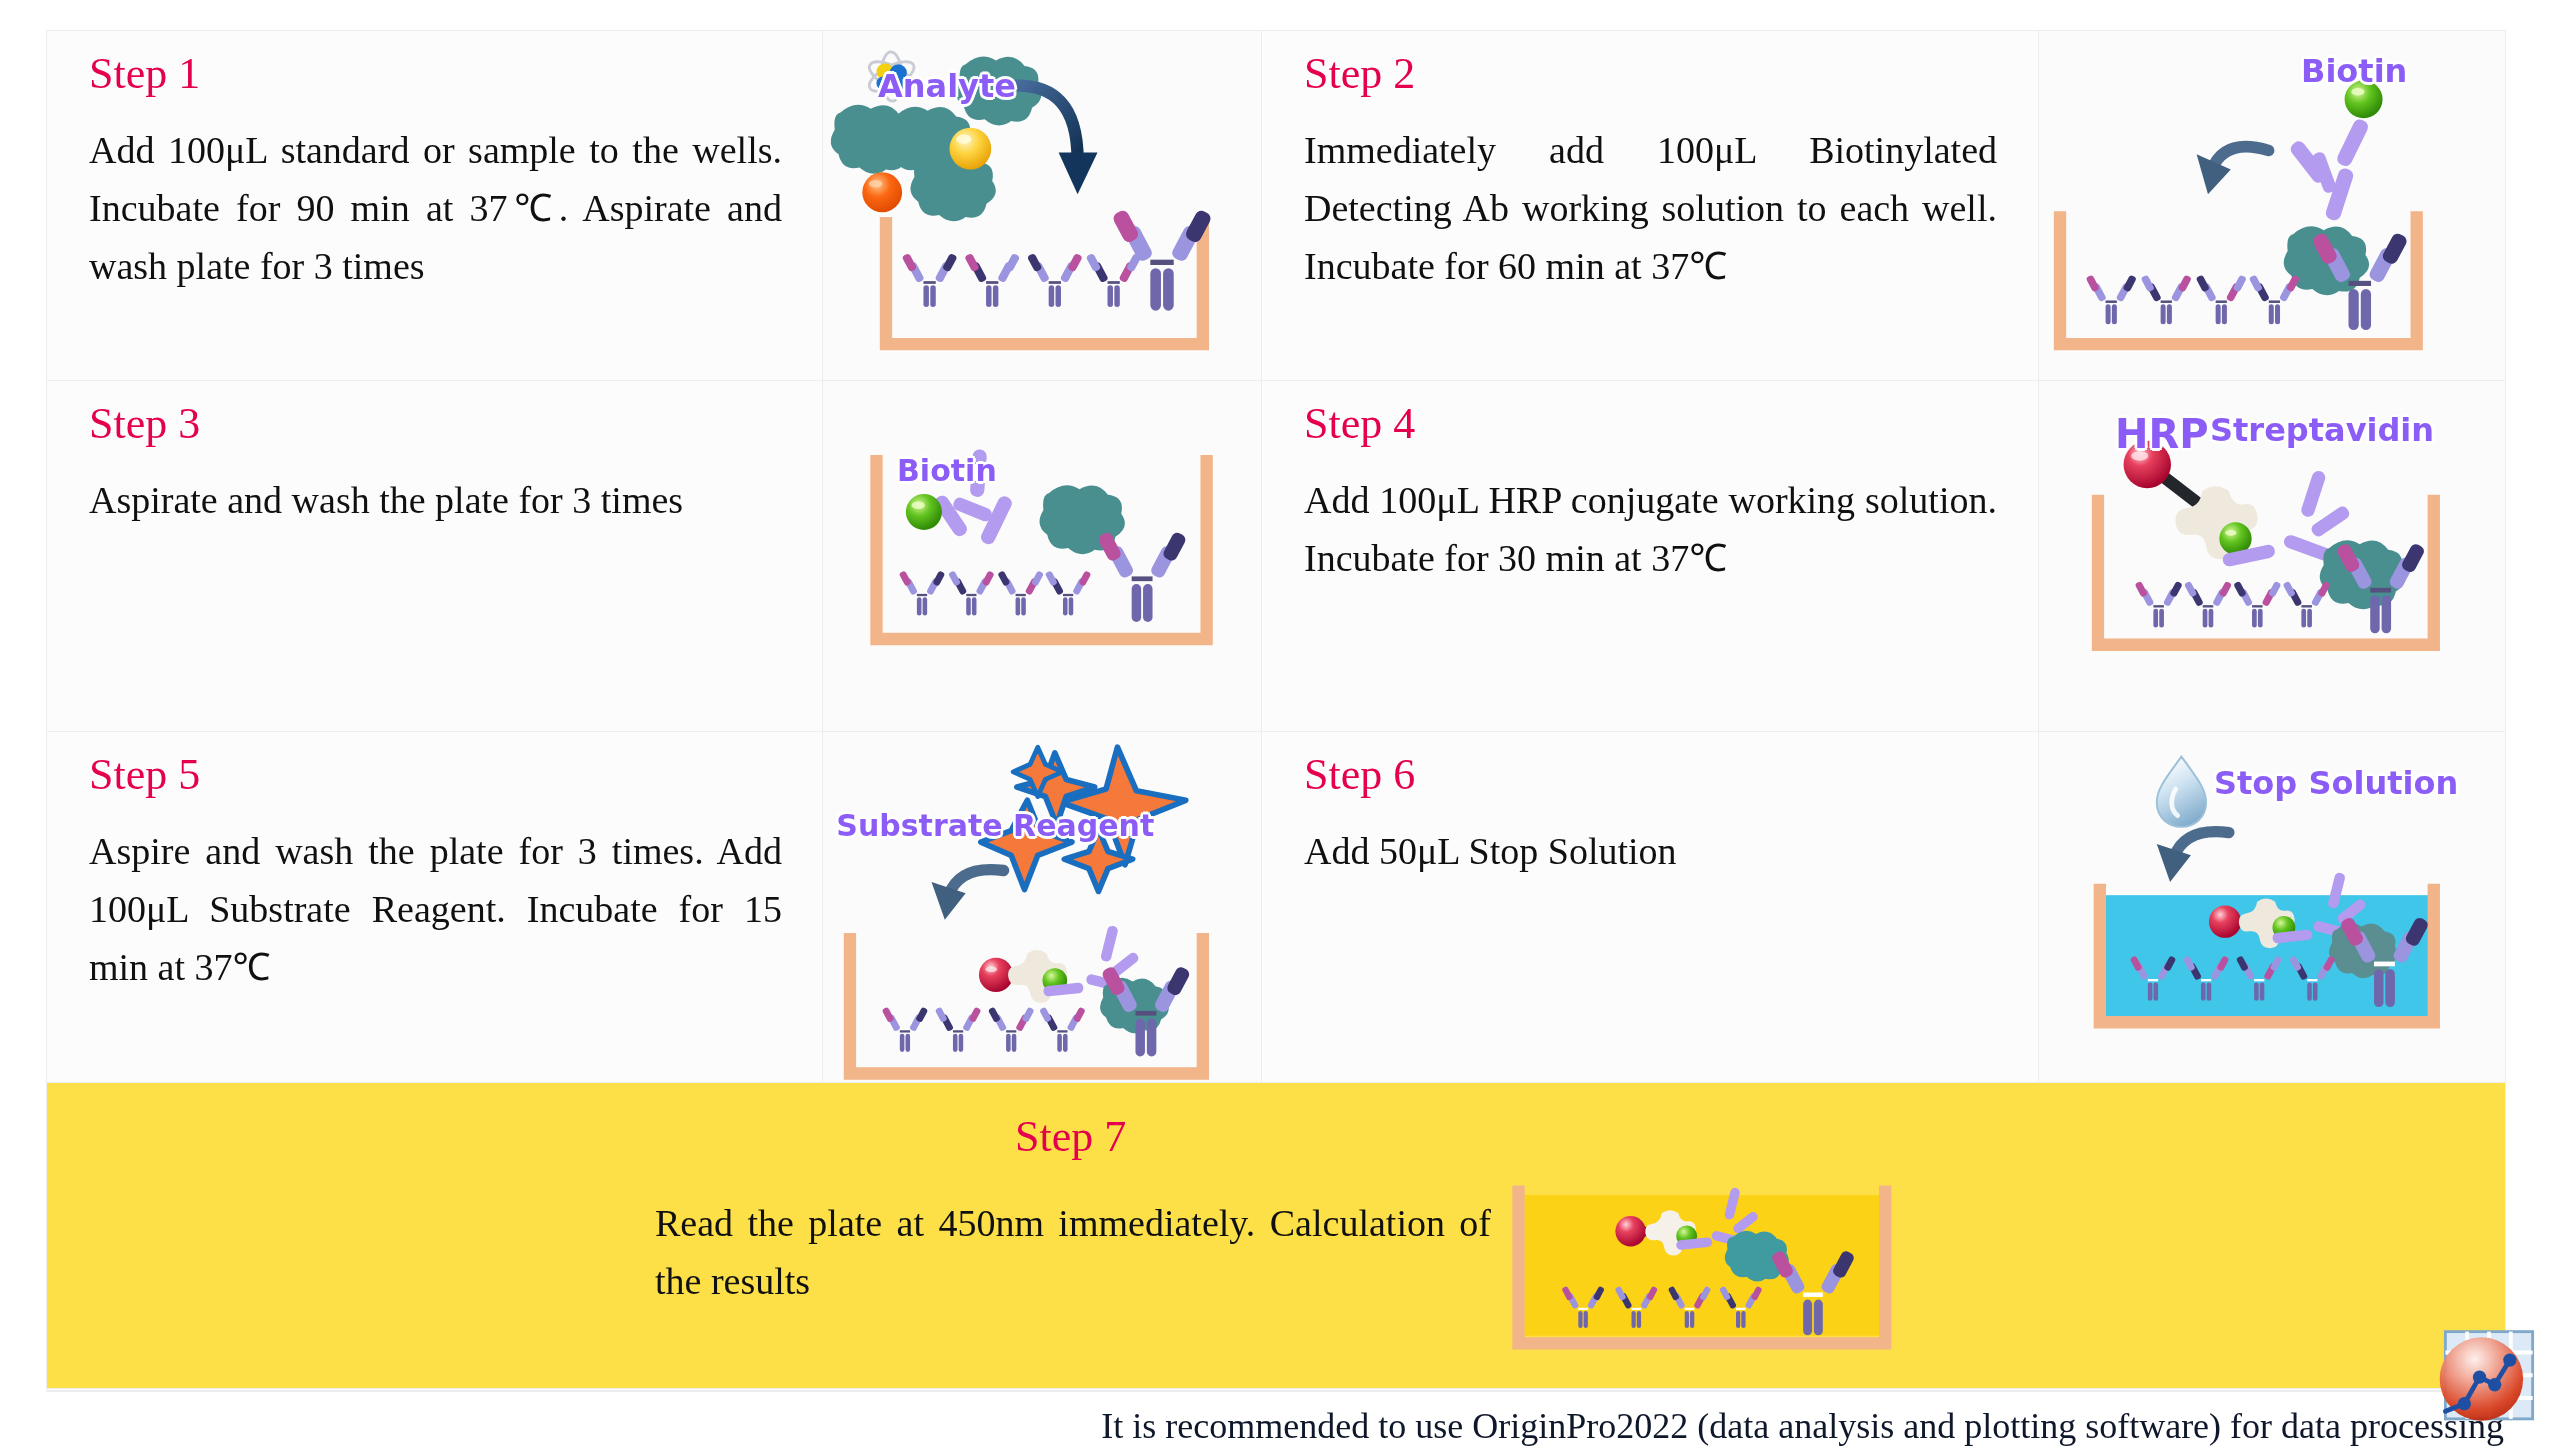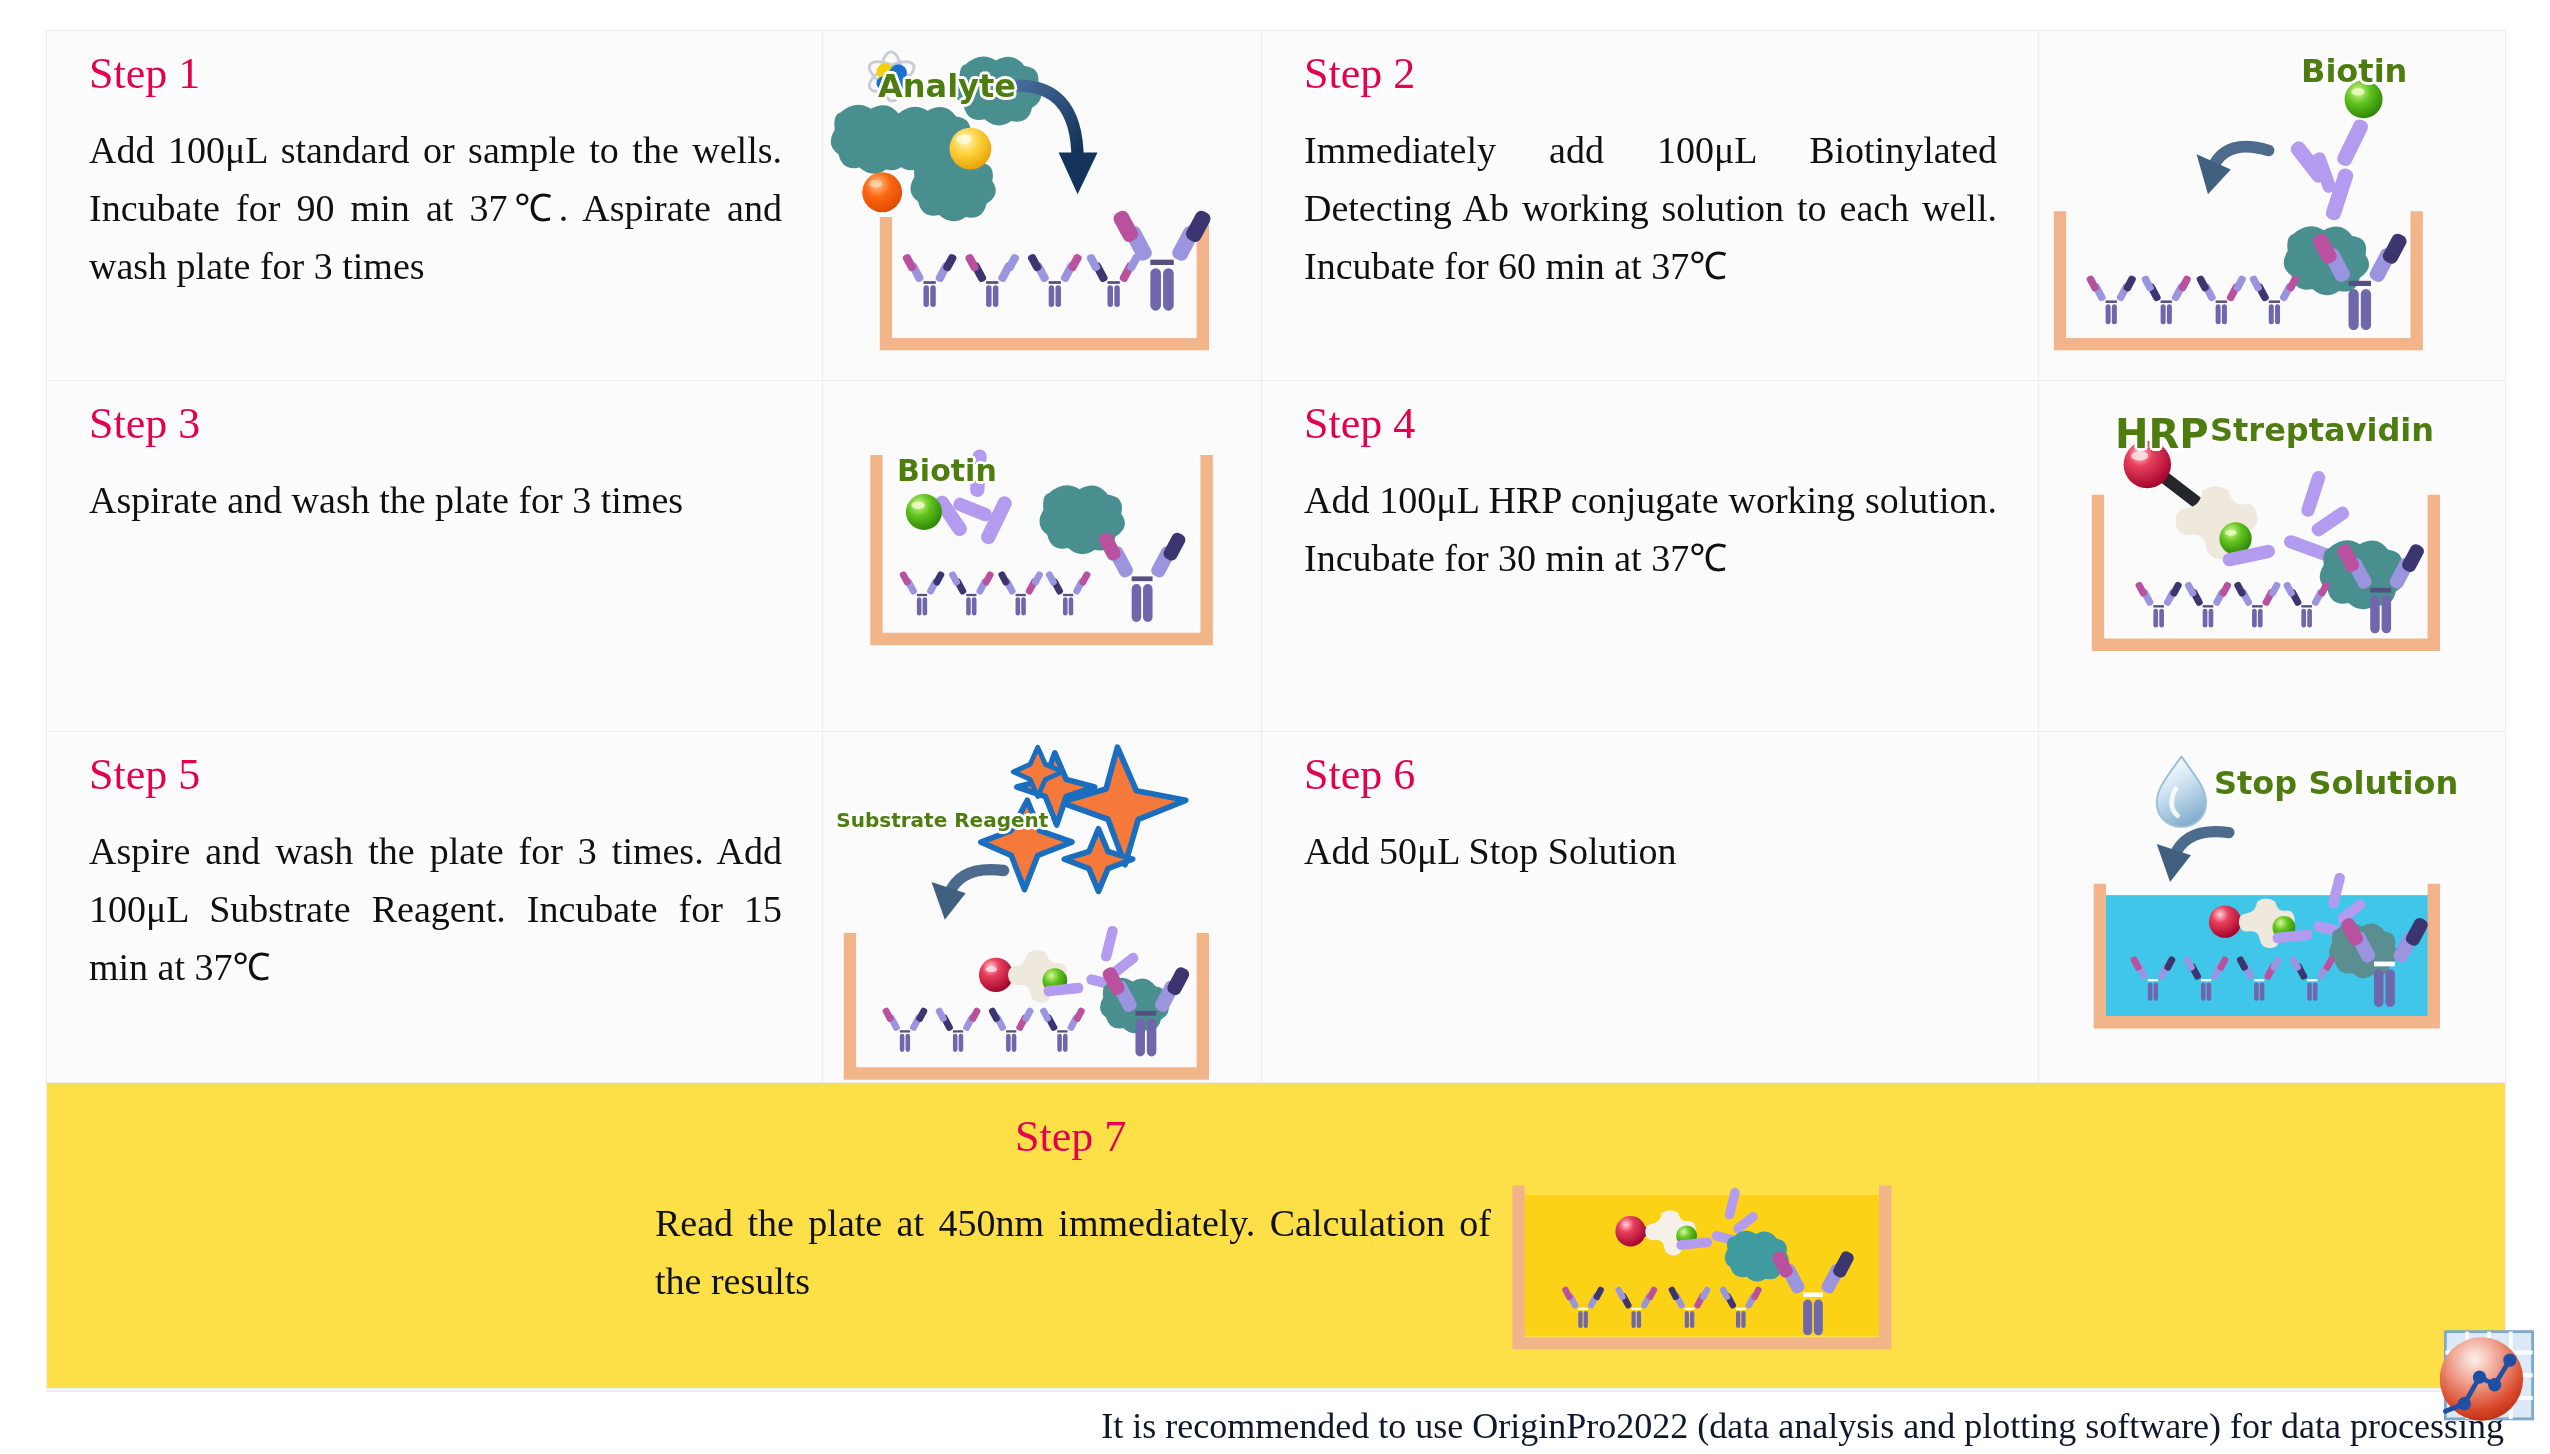--- a/index.html
+++ b/index.html
@@ -23,21 +23,21 @@
   .step-body{position:absolute;color:#101010;font-size:38px;line-height:1.52;text-align:justify;text-justify:inter-word;font-family:Liberation Serif, serif;}
   .step-body.nojust{text-align:left;}
 
   .t1{left:42px;top:21px;}
   .b1{left:42px;top:91px;width:693px;}
 
   
   .fig{position:absolute;left:0;top:0;width:100%;height:100%;}
   .fig svg{display:block;}
 
-  .lbl{position:absolute;font-family:"DejaVu Sans",sans-serif;font-weight:bold;color:#4d7c0f;white-space:nowrap;
+  .lbl{position:absolute;font-family:"DejaVu Sans",sans-serif;font-weight:bold;color:#8b5cf6;white-space:nowrap;
        text-shadow:-1.9px -1.9px 0 #fff,1.9px -1.9px 0 #fff,-1.9px 1.9px 0 #fff,1.9px 1.9px 0 #fff,0 2.8px 0 #fff,0 -2.8px 0 #fff,2.8px 0 0 #fff,-2.8px 0 0 #fff;}
 
   
   .footer{position:absolute;left:0;right:0;bottom:0;height:63px;}
   .footer-text{position:absolute;right:46px;bottom:7.6px;font-size:36px;color:#0f172a;font-family:"Liberation Serif",serif;white-space:nowrap;}
   .origin-logo{position:absolute;right:5.7px;bottom:19px;width:110px;height:112px;}
   .footer-rule{position:absolute;left:46px;right:46px;bottom:63px;height:1.9px;background:#ededed;}
 </style>
 </head>
 <body>
@@ -513,21 +513,21 @@
               <rect x="-42" y="-54" width="15" height="30" rx="6" fill="#b9519f" transform="rotate(-28 -35 -40)"></rect>
               <rect x="15" y="-40" width="15" height="34" rx="6" fill="#9b95e0" transform="rotate(28 23 -24)"></rect>
               <rect x="27" y="-54" width="15" height="30" rx="6" fill="#3b3570" transform="rotate(28 35 -40)"></rect>
               <rect x="-11" y="0" width="10" height="40" rx="5" fill="#6f67ab"></rect>
                 <rect x="1" y="0" width="10" height="40" rx="5" fill="#6f67ab"></rect>
               <rect x="-11" y="-8" width="22" height="5" fill="#55507f"></rect>
             </g>
           </g>
         </svg>
       </div>
-      <div class="lbl" style="left:13.3px;top:76px;font-size:20px;">Substrate Reagent</div>
+      <div class="lbl" style="left:13.3px;top:76px;font-size:30px;">Substrate Reagent</div>
     </div>
 
     <div class="cell">
       <div class="step-title t1">Step 6</div>
       <div class="step-body b1 nojust">Add 50μL Stop Solution</div>
     </div>
 
     <div class="cell figure">
       <div class="fig">
         <svg width="467" height="351" viewBox="0 0 492 370" xmlns="http://www.w3.org/2000/svg">

